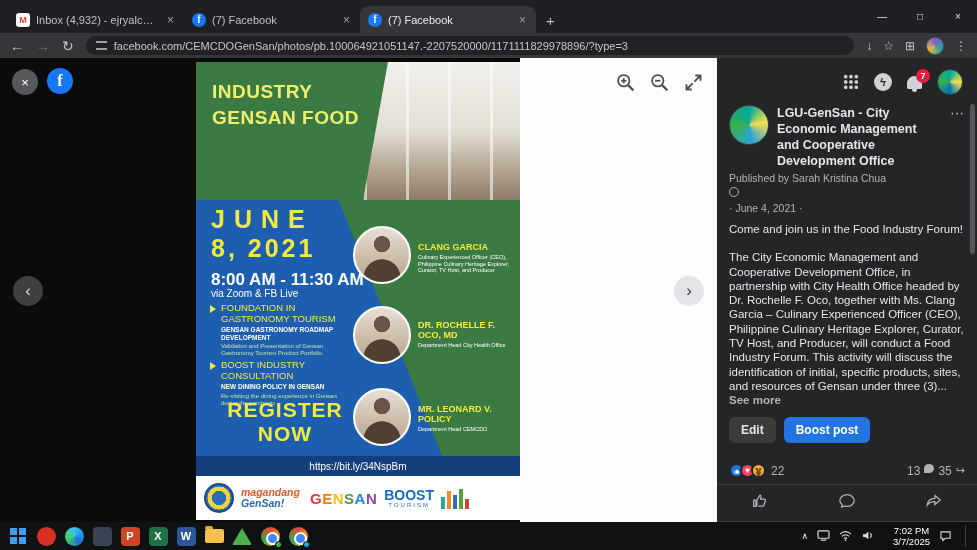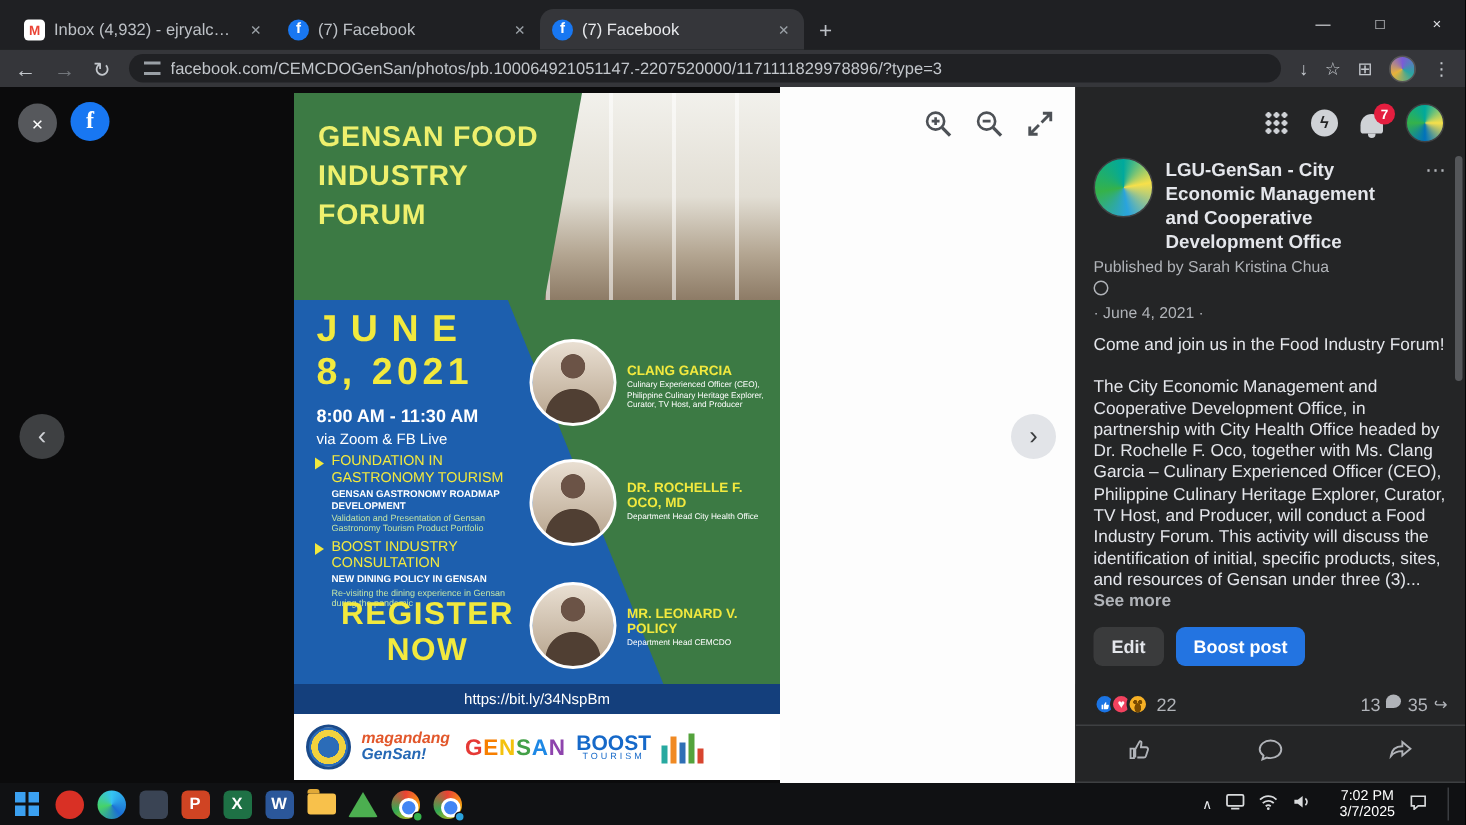--- a/index.html
+++ b/index.html
@@ -44,21 +44,21 @@
   .p-head { position:absolute; top:0; left:0; width:324px; height:138px;
     background:linear-gradient(180deg,#f2f1ec 0%,#e2ded4 50%,#b3a591 78%,#8d7b66 100%); }
   .p-head::before { content:""; position:absolute; inset:0;
     background:repeating-linear-gradient(90deg, rgba(255,255,255,.8) 0 3px, rgba(0,0,0,0) 3px 42px); opacity:.7; }
   .p-head-green { position:absolute; top:0; left:0; width:192px; height:138px; background:#3c7a44; clip-path:polygon(0 0,100% 0,87% 100%,0 100%); padding:17px 0 0 16px; }
   .p-title { color:#eef06d; font-weight:bold; font-size:19px; line-height:26px; letter-spacing:.5px; }
   .p-body { position:absolute; top:138px; left:0; width:324px; height:256px; background:#1d5fae; }
   .p-band { position:absolute; inset:0; background:#3c7a44; clip-path:polygon(44% 0,100% 0,100% 100%,76% 100%); }
   .p-month { position:absolute; left:15px; top:5px; color:#f2e93e; font-weight:bold; font-size:25px; letter-spacing:9px; }
   .p-dayyear { position:absolute; left:15px; top:34px; color:#f2e93e; font-weight:bold; font-size:25px; letter-spacing:3px; }
-  .p-time { position:absolute; left:15px; top:70px; color:#fff; font-weight:bold; font-size:12px; }
+  .p-time { position:absolute; left:15px; top:70px; color:#fff; font-weight:bold; font-size:17px; }
   .p-via { position:absolute; left:15px; top:88px; color:#fff; font-size:10px; }
   .p-item { position:absolute; left:15px; width:135px; }
   .p-item.i1 { top:103px; } .p-item.i2 { top:160px; }
   .p-bullet { position:absolute; left:-1px; top:2px; width:0; height:0; border-left:6px solid #f2e93e; border-top:4px solid transparent; border-bottom:4px solid transparent; }
   .p-item .t { padding-left:10px; color:#f2e93e; font-weight:normal; font-size:9.5px; line-height:10.5px; }
   .p-item .s { padding-left:10px; color:#fff; font-weight:bold; font-size:6.5px; line-height:7.5px; margin-top:2px; }
   .p-item .d { padding-left:10px; color:#bfe3a8; font-size:6px; line-height:7px; margin-top:2px; }
   .p-register { position:absolute; left:14px; top:198px; width:150px; text-align:center; color:#f2e93e; font-weight:bold; font-size:21px; line-height:24px; letter-spacing:1px; }
   .p-link { position:absolute; top:394px; left:0; width:324px; height:20px; background:#143f7c; color:#fff; font-size:10px; display:flex; align-items:center; justify-content:center; }
   .speaker-photo { position:absolute; width:58px; height:58px; border-radius:50%; border:2px solid #fff;
@@ -214,23 +214,22 @@
   </div>
 
   <div class="content">
 
     <div class="viewer">
       <div class="white-zone"></div>
 
       <div class="poster">
         <div class="p-head"></div>
         <div class="p-head-green">
+          <div class="p-title">INDUSTRY</div>
           <div class="p-title">GENSAN FOOD</div>
-          <div class="p-title">INDUSTRY</div>
-          <div class="p-title">FORUM</div>
         </div>
         <div class="p-body">
           <div class="p-band"></div>
           <div class="p-month">JUNE</div>
           <div class="p-dayyear">8, 2021</div>
           <div class="p-time">8:00 AM - 11:30 AM</div>
           <div class="p-via">via Zoom &amp; FB Live</div>
           <div class="p-item i1">
             <span class="p-bullet"></span>
             <div class="t">FOUNDATION IN GASTRONOMY TOURISM</div>

